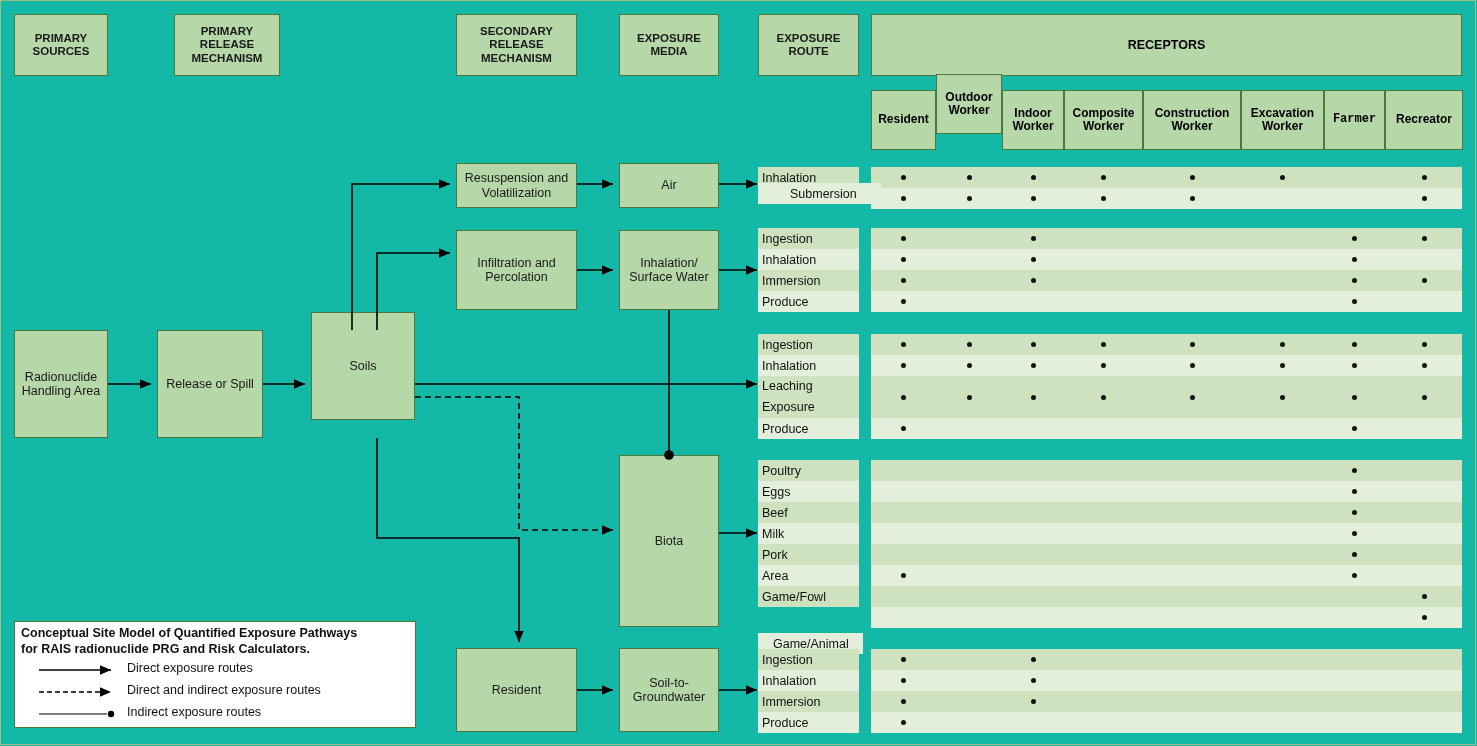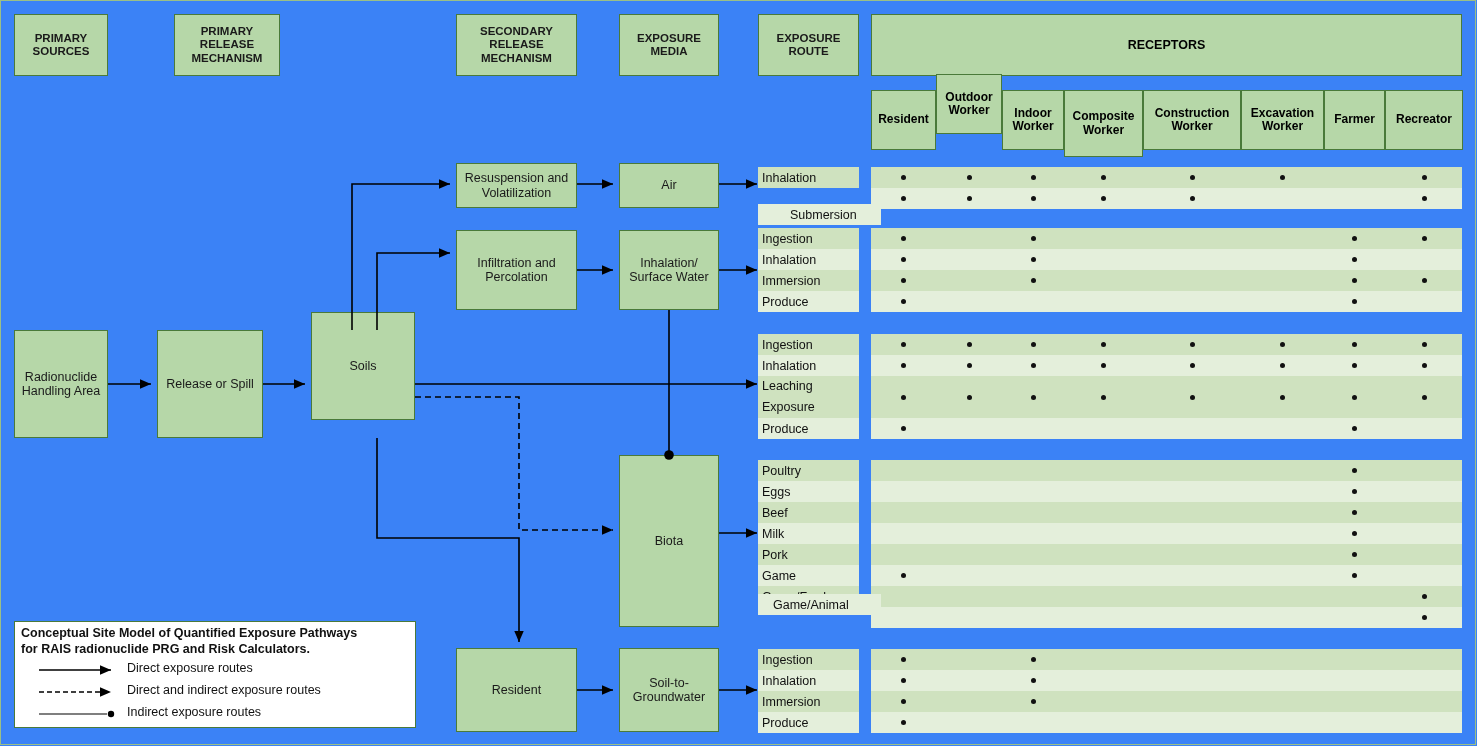--- a/index.html
+++ b/index.html
@@ -1,17 +1,17 @@
 <!DOCTYPE html>
 <html><head>
 <meta charset="utf-8">
 <style>
   html,body{margin:0;padding:0;background:#ffffff;}
   body{font-family:"Liberation Sans", sans-serif;}
-  #page{position:relative;width:1477px;height:746px;overflow:hidden;background:#3b82f6;}
+  #page{position:relative;width:1477px;height:746px;overflow:hidden;background:#14b8a6;}
 
   .box{position:absolute;box-sizing:border-box;background:#b6d7a8;border:1px solid #4a7a3a;
        display:flex;align-items:center;justify-content:center;text-align:center;
        font-size:12.5px;color:#1a1a1a;line-height:1.15;padding:2px;}
   .hdr{font-weight:bold;font-size:11.5px;}
 
   .recv-band{position:absolute;box-sizing:border-box;background:#b6d7a8;border:1px solid #4a7a3a;
        display:flex;align-items:center;justify-content:center;font-weight:bold;font-size:12.5px;}
 
   .rcell{position:absolute;box-sizing:border-box;border:1px solid #4a7a3a;background:#b6d7a8;
@@ -46,24 +46,24 @@
   <div class="box hdr" style="left:174px;top:14px;width:106px;height:62px;">PRIMARY RELEASE MECHANISM</div>
   <div class="box hdr" style="left:456px;top:14px;width:121px;height:62px;">SECONDARY RELEASE MECHANISM</div>
   <div class="box hdr" style="left:619px;top:14px;width:100px;height:62px;">EXPOSURE MEDIA</div>
   <div class="box hdr" style="left:758px;top:14px;width:101px;height:62px;">EXPOSURE ROUTE</div>
   <div class="recv-band" style="left:871px;top:14px;width:591px;height:62px;">RECEPTORS</div>
 
   <div id="receptor-headers">
       <div class="rcell" style="left: 871px; top: 90px; width: 65px; height: 60px;">Resident</div>
       <div class="rcell" style="left: 936px; top: 74px; width: 66px; height: 60px;">Outdoor Worker</div>
       <div class="rcell" style="left: 1002px; top: 90px; width: 62px; height: 60px;">Indoor Worker</div>
-      <div class="rcell" style="left: 1064px; top: 90px; width: 79px; height: 67px; text-align: center;">Composite Worker</div>
+      <div class="rcell" style="left: 1064px; top: 90px; width: 79px; height: 60px; text-align: center;">Composite Worker</div>
       <div class="rcell" style="left: 1143px; top: 90px; width: 98px; height: 60px;">Construction Worker</div>
       <div class="rcell" style="left: 1241px; top: 90px; width: 83px; height: 60px;">Excavation Worker</div>
-      <div class="rcell" style="left: 1324px; top: 90px; width: 61px; height: 60px;">Farmer</div>
+      <div class="rcell" style="left: 1324px; top: 90px; width: 61px; height: 60px; font-family: Liberation Mono, monospace;">Farmer</div>
       <div class="rcell" style="left: 1385px; top: 90px; width: 78px; height: 60px;">Recreator</div>
     </div>
 
   <div class="box" style="left:14px;top:330px;width:94px;height:108px;">Radionuclide Handling Area</div>
   <div class="box" style="left:157px;top:330px;width:106px;height:108px;">Release or Spill</div>
   <div class="box" style="left:311px;top:312px;width:104px;height:108px;">Soils</div>
 
   <div class="box" style="left:456px;top:163px;width:121px;height:45px;">Resuspension and Volatilization</div>
   <div class="box" style="left:456px;top:230px;width:121px;height:80px;">Infiltration and Percolation</div>
   <div class="box" style="left:456px;top:648px;width:121px;height:84px;">Resident</div>
@@ -91,21 +91,21 @@
       <div class="gridcell" style="left: 1143px; top: 167px; width: 98px; height: 21px;">
         <span class="dot"></span>
       </div>
       <div class="gridcell" style="left: 1241px; top: 167px; width: 83px; height: 21px;">
         <span class="dot"></span>
       </div>
       <div class="gridcell" style="left: 1324px; top: 167px; width: 61px; height: 21px;"></div>
       <div class="gridcell" style="left: 1385px; top: 167px; width: 78px; height: 21px;">
         <span class="dot"></span>
       </div>
-      <div class="routecell alt2" style="left: 758px; top: 204px; width: 123px; height: 21px; white-space: nowrap; padding-left: 32px;">Submersion</div>
+      <div class="routecell alt2" style="left: 758px; top: 183px; width: 123px; height: 21px; white-space: nowrap; padding-left: 32px;">Submersion</div>
       <div class="gridcell shade2" style="left: 871px; top: 188px; width: 591px; height: 21px;"></div>
       <div class="gridcell" style="left: 871px; top: 188px; width: 65px; height: 21px;">
         <span class="dot"></span>
       </div>
       <div class="gridcell" style="left: 936px; top: 188px; width: 66px; height: 21px;">
         <span class="dot"></span>
       </div>
       <div class="gridcell" style="left: 1002px; top: 188px; width: 62px; height: 21px;">
         <span class="dot"></span>
       </div>
@@ -331,21 +331,21 @@
       <div class="gridcell" style="left: 871px; top: 544px; width: 65px; height: 21px;"></div>
       <div class="gridcell" style="left: 936px; top: 544px; width: 66px; height: 21px;"></div>
       <div class="gridcell" style="left: 1002px; top: 544px; width: 62px; height: 21px;"></div>
       <div class="gridcell" style="left: 1064px; top: 544px; width: 79px; height: 21px;"></div>
       <div class="gridcell" style="left: 1143px; top: 544px; width: 98px; height: 21px;"></div>
       <div class="gridcell" style="left: 1241px; top: 544px; width: 83px; height: 21px;"></div>
       <div class="gridcell" style="left: 1324px; top: 544px; width: 61px; height: 21px;">
         <span class="dot"></span>
       </div>
       <div class="gridcell" style="left: 1385px; top: 544px; width: 78px; height: 21px;"></div>
-      <div class="routecell alt2" style="left: 758px; top: 565px; width: 101px; height: 21px; white-space: nowrap;">Game</div>
+      <div class="routecell alt2" style="left: 758px; top: 565px; width: 101px; height: 21px; white-space: nowrap;">Area</div>
       <div class="gridcell shade2" style="left: 871px; top: 565px; width: 591px; height: 21px;"></div>
       <div class="gridcell" style="left: 871px; top: 565px; width: 65px; height: 21px;">
         <span class="dot"></span>
       </div>
       <div class="gridcell" style="left: 936px; top: 565px; width: 66px; height: 21px;"></div>
       <div class="gridcell" style="left: 1002px; top: 565px; width: 62px; height: 21px;"></div>
       <div class="gridcell" style="left: 1064px; top: 565px; width: 79px; height: 21px;"></div>
       <div class="gridcell" style="left: 1143px; top: 565px; width: 98px; height: 21px;"></div>
       <div class="gridcell" style="left: 1241px; top: 565px; width: 83px; height: 21px;"></div>
       <div class="gridcell" style="left: 1324px; top: 565px; width: 61px; height: 21px;">
@@ -357,21 +357,21 @@
       <div class="gridcell" style="left: 871px; top: 586px; width: 65px; height: 21px;"></div>
       <div class="gridcell" style="left: 936px; top: 586px; width: 66px; height: 21px;"></div>
       <div class="gridcell" style="left: 1002px; top: 586px; width: 62px; height: 21px;"></div>
       <div class="gridcell" style="left: 1064px; top: 586px; width: 79px; height: 21px;"></div>
       <div class="gridcell" style="left: 1143px; top: 586px; width: 98px; height: 21px;"></div>
       <div class="gridcell" style="left: 1241px; top: 586px; width: 83px; height: 21px;"></div>
       <div class="gridcell" style="left: 1324px; top: 586px; width: 61px; height: 21px;"></div>
       <div class="gridcell" style="left: 1385px; top: 586px; width: 78px; height: 21px;">
         <span class="dot"></span>
       </div>
-      <div class="routecell alt2" style="left: 758px; top: 594px; width: 123px; height: 21px; white-space: nowrap; padding-left: 15px;">Game/Animal</div>
+      <div class="routecell alt2" style="left: 758px; top: 633px; width: 105px; height: 21px; white-space: nowrap; padding-left: 15px;">Game/Animal</div>
       <div class="gridcell shade2" style="left: 871px; top: 607px; width: 591px; height: 21px;"></div>
       <div class="gridcell" style="left: 871px; top: 607px; width: 65px; height: 21px;"></div>
       <div class="gridcell" style="left: 936px; top: 607px; width: 66px; height: 21px;"></div>
       <div class="gridcell" style="left: 1002px; top: 607px; width: 62px; height: 21px;"></div>
       <div class="gridcell" style="left: 1064px; top: 607px; width: 79px; height: 21px;"></div>
       <div class="gridcell" style="left: 1143px; top: 607px; width: 98px; height: 21px;"></div>
       <div class="gridcell" style="left: 1241px; top: 607px; width: 83px; height: 21px;"></div>
       <div class="gridcell" style="left: 1324px; top: 607px; width: 61px; height: 21px;"></div>
       <div class="gridcell" style="left: 1385px; top: 607px; width: 78px; height: 21px;">
         <span class="dot"></span>

